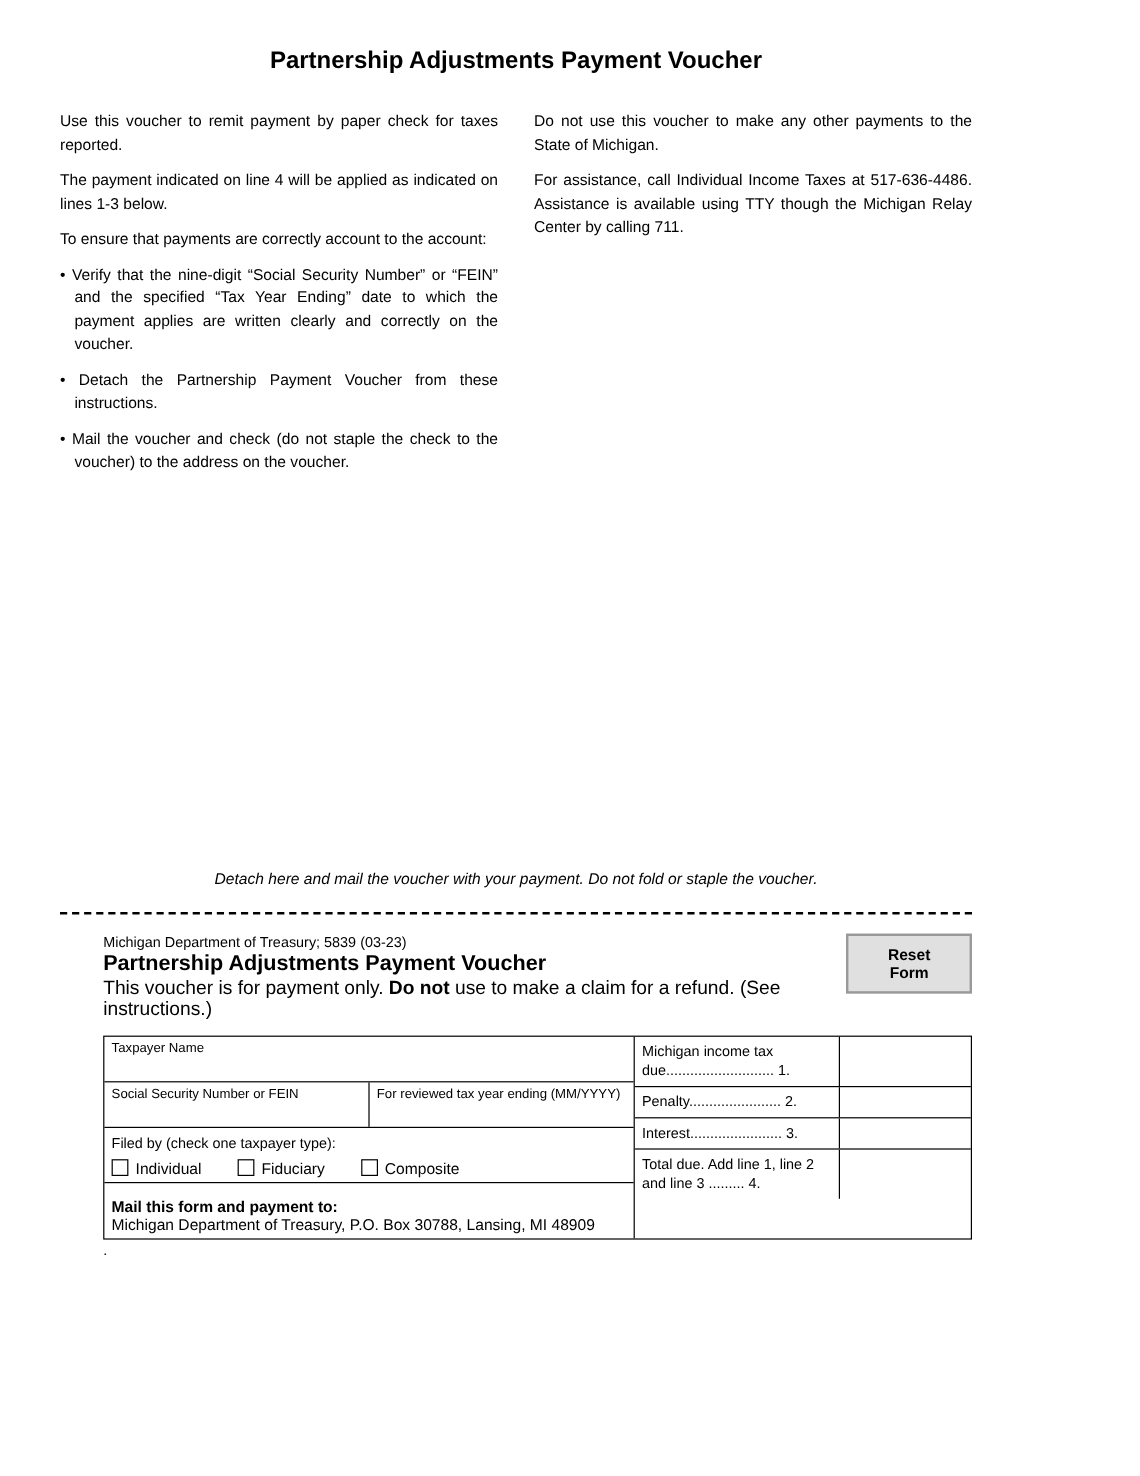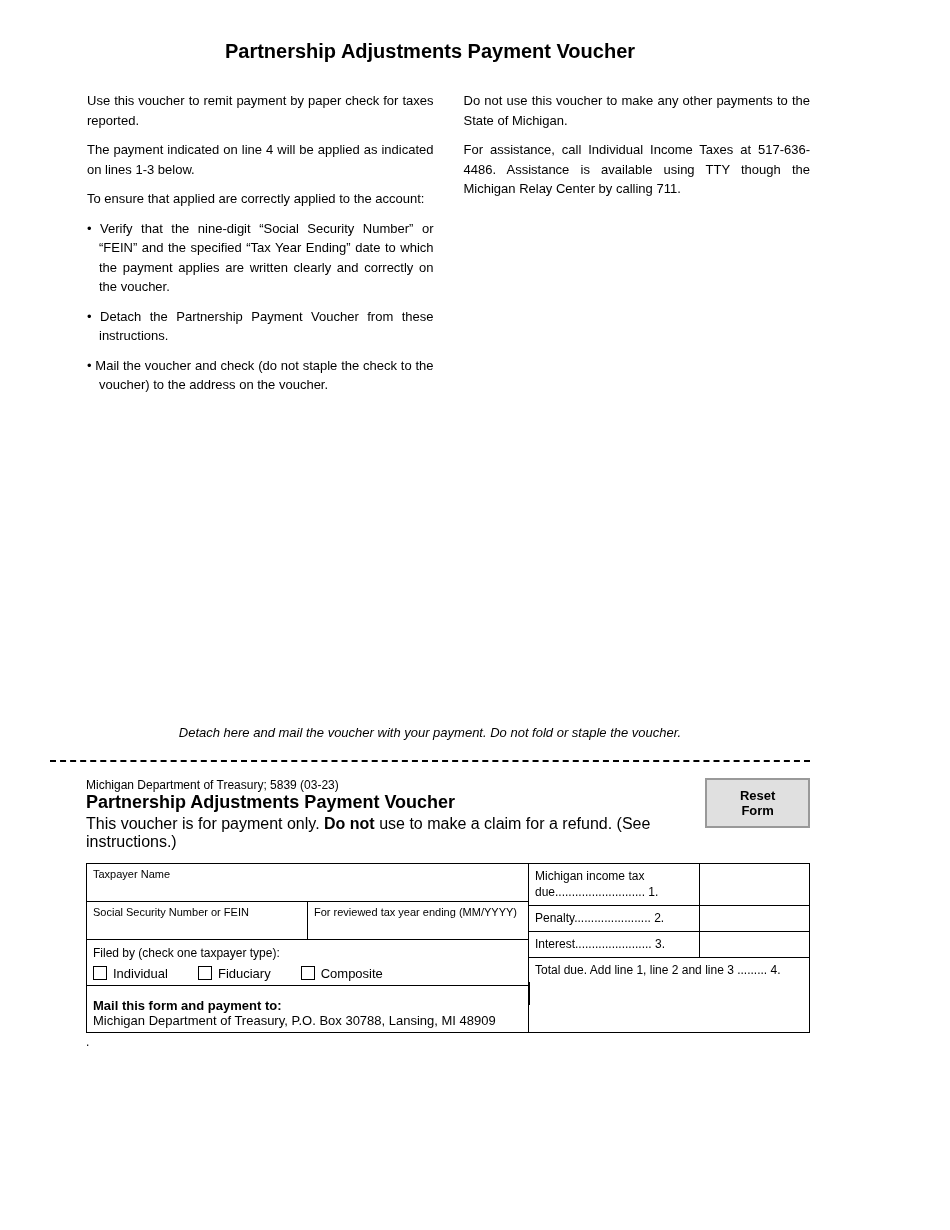--- a/index.html
+++ b/index.html
@@ -20,21 +20,20 @@
     .title {
       text-align: center;
       font-size: 20px;
       font-weight: bold;
       margin-bottom: 28px;
     }
     .two-col {
       display: flex;
       gap: 30px;
       margin-bottom: 20px;
-      margin-left: 37px;
     }
     .two-col .col {
       flex: 1;
       font-size: 13px;
       line-height: 1.5;
       text-align: justify;
     }
     .two-col .col p {
       margin-bottom: 10px;
     }
@@ -176,21 +175,20 @@
       flex-shrink: 0;
     }
     
     .num-field-row {
       display: flex;
       align-items: stretch;
       border-bottom: 1px solid #000;
     }
     .num-field-row:last-child {
       border-bottom: none;
-      flex-direction: column;
     }
     .num-label {
       flex: 1;
       font-size: 12px;
       padding: 4px 6px;
       line-height: 1.4;
     }
     .num-input-cell {
       width: 110px;
       border-left: 1px solid #000;
@@ -221,21 +219,21 @@
 <body>
 
 <div class="page">
 
   <div class="title">Partnership Adjustments Payment Voucher</div>
 
   <div class="two-col">
     <div class="col">
       <p>Use this voucher to remit payment by paper check for taxes reported.</p>
       <p>The payment indicated on line 4 will be applied as indicated on lines 1-3 below.</p>
-      <p>To ensure that applied are correctly applied to the account:</p>
+      <p>To ensure that payments are correctly account to the account:</p>
       <ul class="bullet-list">
         <li>Verify that the nine-digit “Social Security Number” or “FEIN” and the specified “Tax Year Ending” date to which the payment applies are written clearly and correctly on the voucher.</li>
         <li>Detach the Partnership Payment Voucher from these instructions.</li>
         <li>Mail the voucher and check (do not staple the check to the voucher) to the address on the voucher.</li>
       </ul>
     </div>
     <div class="col">
       <p>Do not use this voucher to make any other payments to the State of Michigan.</p>
       <p>For assistance, call Individual Income Taxes at 517-636-4486. Assistance is available using TTY though the Michigan Relay Center by calling 711.</p>
     </div>

